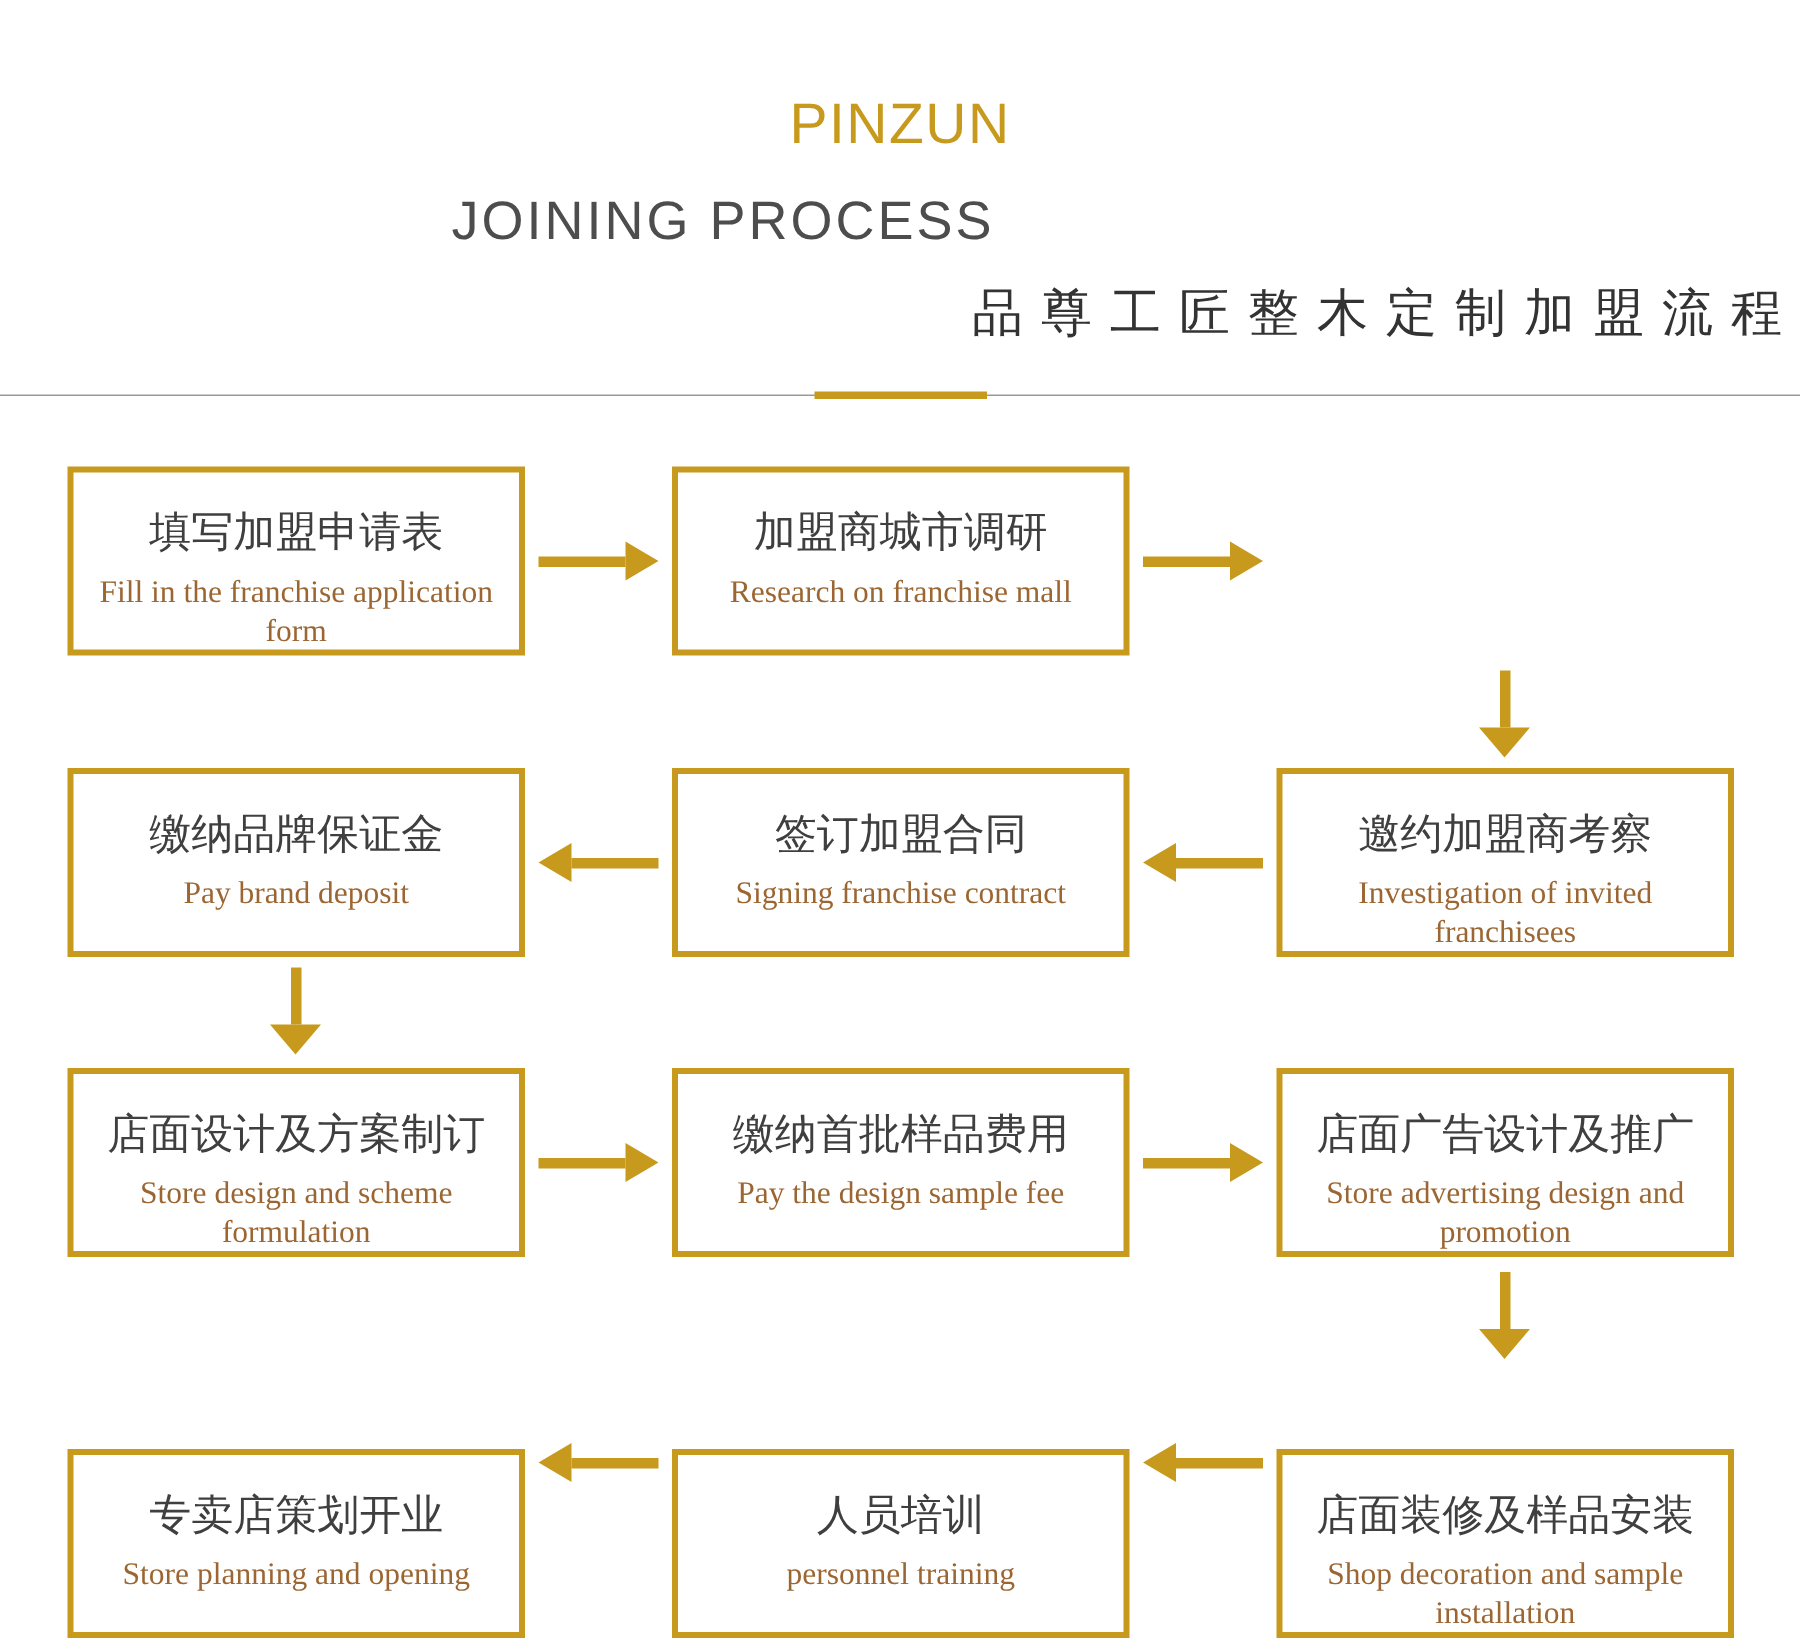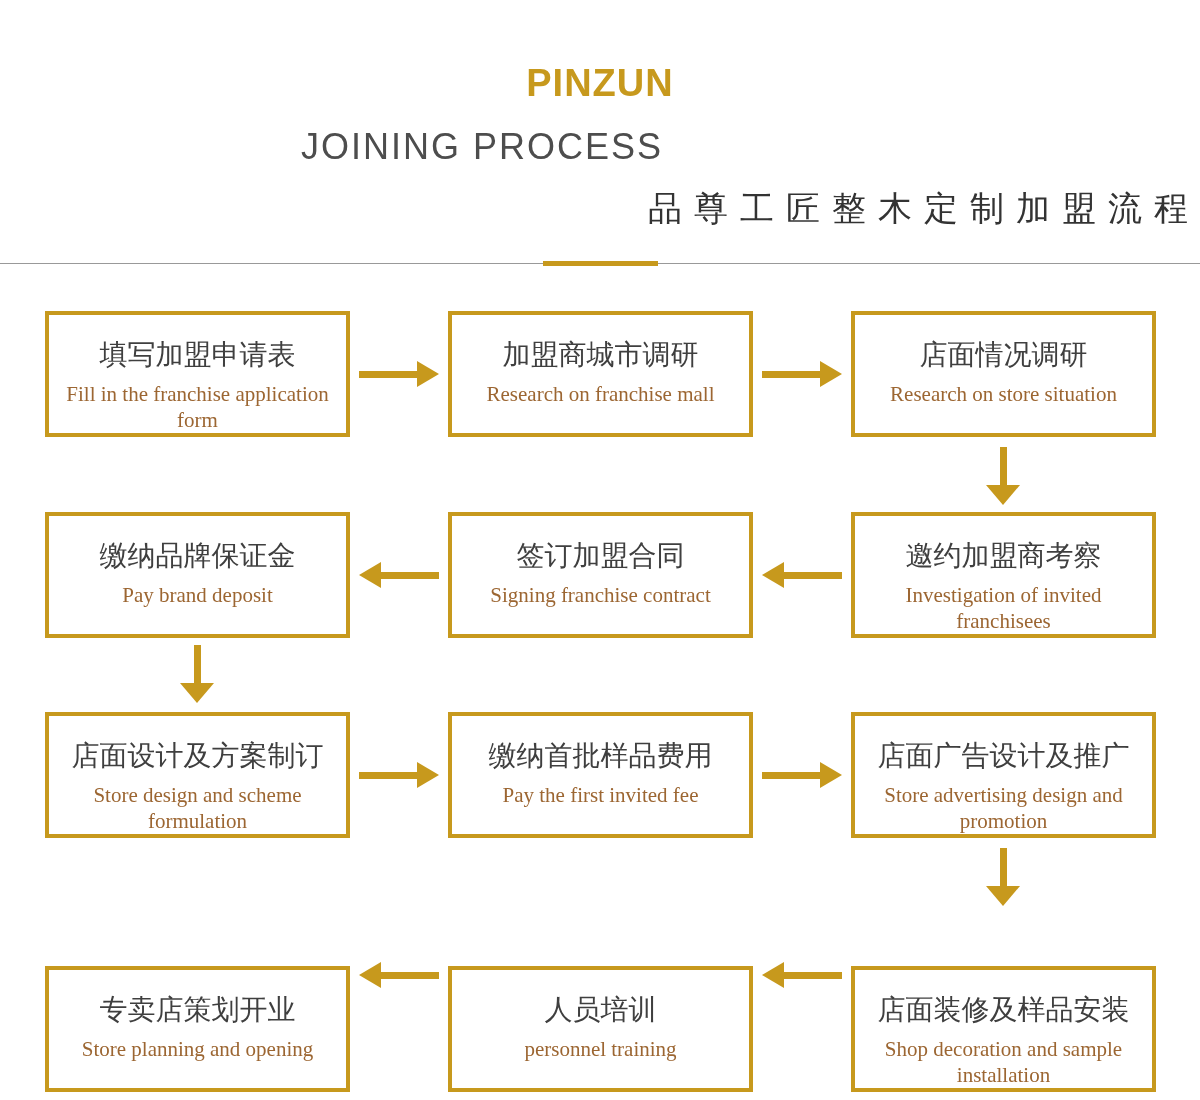--- a/index.html
+++ b/index.html
@@ -19,21 +19,21 @@
     background: #ffffff;
     overflow: hidden;
   }
 
   
   .brand {
     position: absolute;
     top: 62px; left: 0; width: 1200px;
     text-align: center;
     font-size: 38px;
-    font-weight: 700;
+    font-weight: 400;
     letter-spacing: 1px;
     color: var(--gold);
   }
   .heading-en {
     position: absolute;
     top: 126px; left: 0; width: 964px;
     text-align: center;
     font-size: 36px;
     font-weight: 400;
     letter-spacing: 2px;
@@ -155,24 +155,20 @@
       <div class="head-right"></div>
     </div>
   <div class="box c2 r1">
     <div class="cn">加盟商城市调研</div>
     <div class="en">Research on franchise mall</div>
   </div>
   <div class="hA a-r1g2">
       <div class="shaft"></div>
       <div class="head-right"></div>
     </div>
-  <div class="box c3 r1">
-    <div class="cn">店面情况调研</div>
-    <div class="en">Research on store situation</div>
-  </div>
 
   <div class="vA a-d1">
       <div class="shaft"></div>
       <div class="head-down"></div>
     </div>
 
   <div class="box c3 r2">
     <div class="cn">邀约加盟商考察</div>
     <div class="en">Investigation of invited franchisees</div>
   </div>
@@ -201,21 +197,21 @@
   <div class="box c1 r3">
     <div class="cn">店面设计及方案制订</div>
     <div class="en">Store design and scheme formulation</div>
   </div>
   <div class="hA a-r3g1">
       <div class="shaft"></div>
       <div class="head-right"></div>
     </div>
   <div class="box c2 r3">
     <div class="cn">缴纳首批样品费用</div>
-    <div class="en">Pay the first invited fee</div>
+    <div class="en">Pay the design sample fee</div>
   </div>
   <div class="hA a-r3g2">
       <div class="shaft"></div>
       <div class="head-right"></div>
     </div>
   <div class="box c3 r3">
     <div class="cn">店面广告设计及推广</div>
     <div class="en">Store advertising design and
 promotion</div>
   </div>

